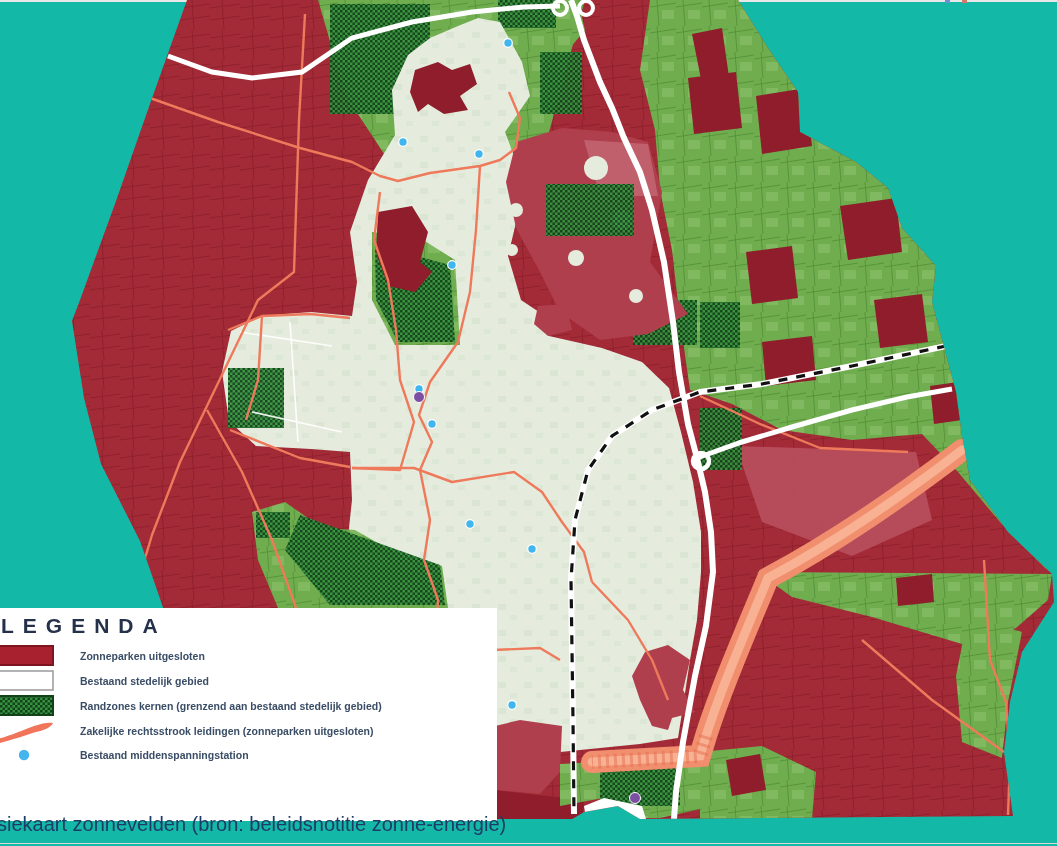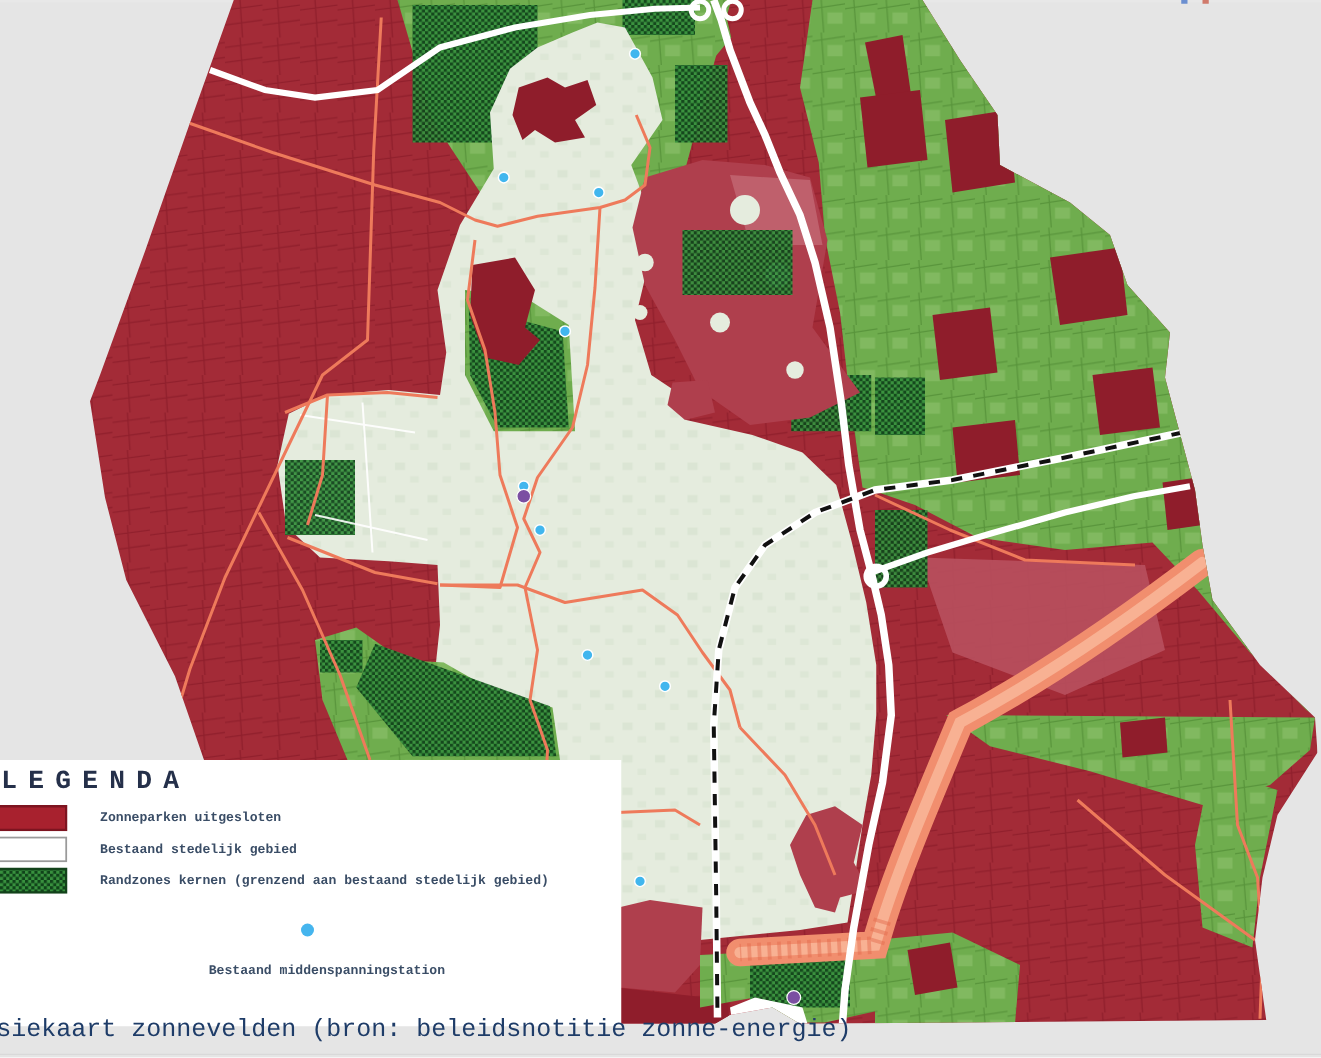--- a/index.html
+++ b/index.html
@@ -1,25 +1,25 @@
 <!DOCTYPE html>
 <html><head>
 <meta charset="utf-8">
 <style>
   html,body{margin:0;padding:0;background:#ffffff;}
-  .stage{position:relative;width:1057px;height:846px;background:#e5e5e5;overflow:hidden;
-         font-family:Liberation Mono, monospace;}
+  .stage{position:relative;width:1057px;height:846px;background:#14b8a6;overflow:hidden;
+         font-family:Liberation Sans, sans-serif;}
   .map-wrap{position:absolute;left:0;top:0;width:1057px;height:846px;}
   .rule-top{position:absolute;top:0;left:0;width:100%;height:2px;background:#e8e8e8;}
   .rule-bottom{position:absolute;top:843px;left:0;width:100%;height:1px;background:#d9d9d9;}
   .legend{position:absolute;left:0;top:608px;width:497px;height:213px;background:#ffffff;}
   .legend-title{margin:6px 0 2px 1px;font-size:21px;font-weight:700;letter-spacing:9px;color:#25304a;}
   .lrow{display:flex;align-items:center;height:25px;}
   .lrow.first{margin-top:5px;}
-  .lrow.dotrow{height:23px;flex-direction:column;}
+  .lrow.dotrow{height:23px;}
   .lsw{width:54px;flex:0 0 54px;display:flex;align-items:center;}
   .llab{margin-left:26px;font-size:10.5px;font-weight:700;color:#3a4d66;white-space:nowrap;}
   .caption{position:absolute;left:-3px;top:813px;font-size:20px;color:#1e3c68;}
 </style>
 </head>
 <body>
 
 <div class="stage">
   <div class="rule-top"></div>
   <div id="map" class="map-wrap">
@@ -164,20 +164,28 @@
     <div class="lrow">
       <span class="lsw">
         <svg width="54" height="21">
           <rect x="-6" y="1" width="59" height="19" fill="#2E7D33"></rect>
           <rect x="-6" y="1" width="59" height="19" fill="url(#patHatch)" stroke="#12421a" stroke-width="2"></rect>
         </svg>
       </span>
       <span class="llab">Randzones kernen (grenzend aan bestaand stedelijk gebied)</span>
     </div>
 
+    <div class="lrow">
+      <span class="lsw">
+        <svg width="54" height="26">
+          <path d="M-4,21 C8,19 20,13 34,8 C42,5 50,4 53,5 C51,9 46,12 36,14 C24,18 8,23 -4,26 Z" fill="#F0755B"></path>
+        </svg>
+      </span>
+      <span class="llab">Zakelijke rechtsstrook leidingen (zonneparken uitgesloten)</span>
+    </div>
 
     <div class="lrow dotrow">
       <span class="lsw">
         <svg width="54" height="16">
             <circle cx="24" cy="8" r="5.2" fill="#45B5EE"></circle>
           </svg>
       </span>
       <span class="llab">Bestaand middenspanningstation</span>
     </div>
 

